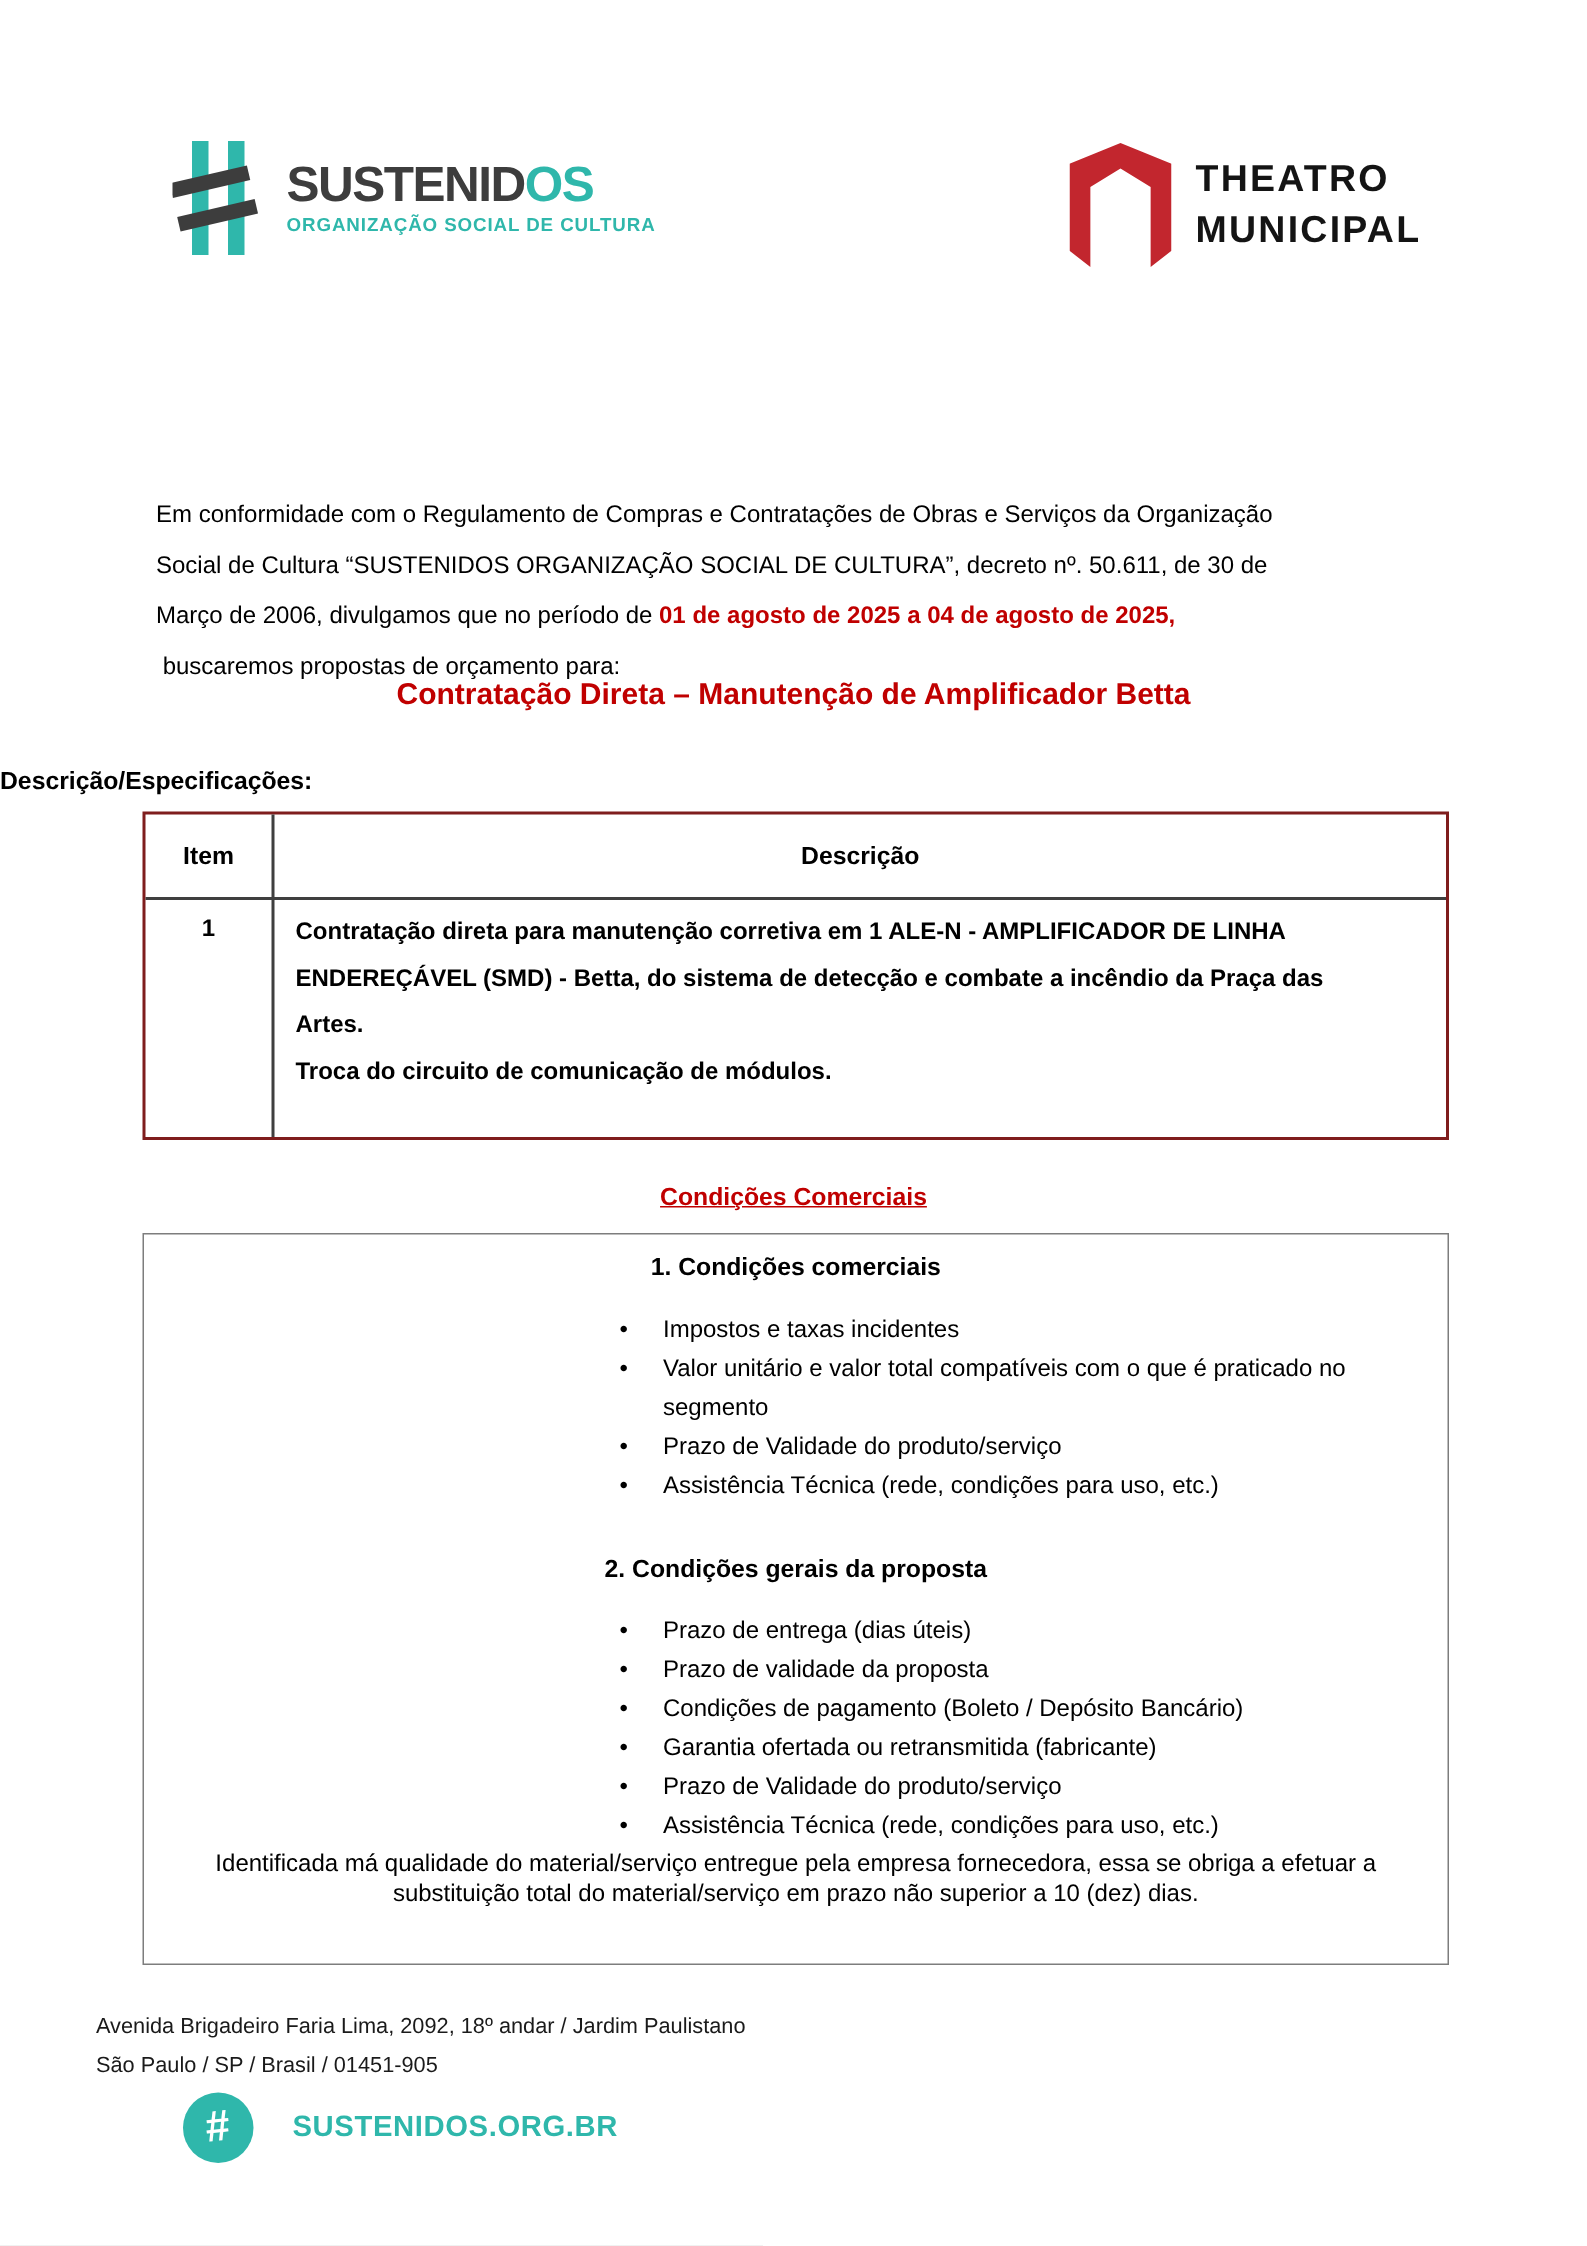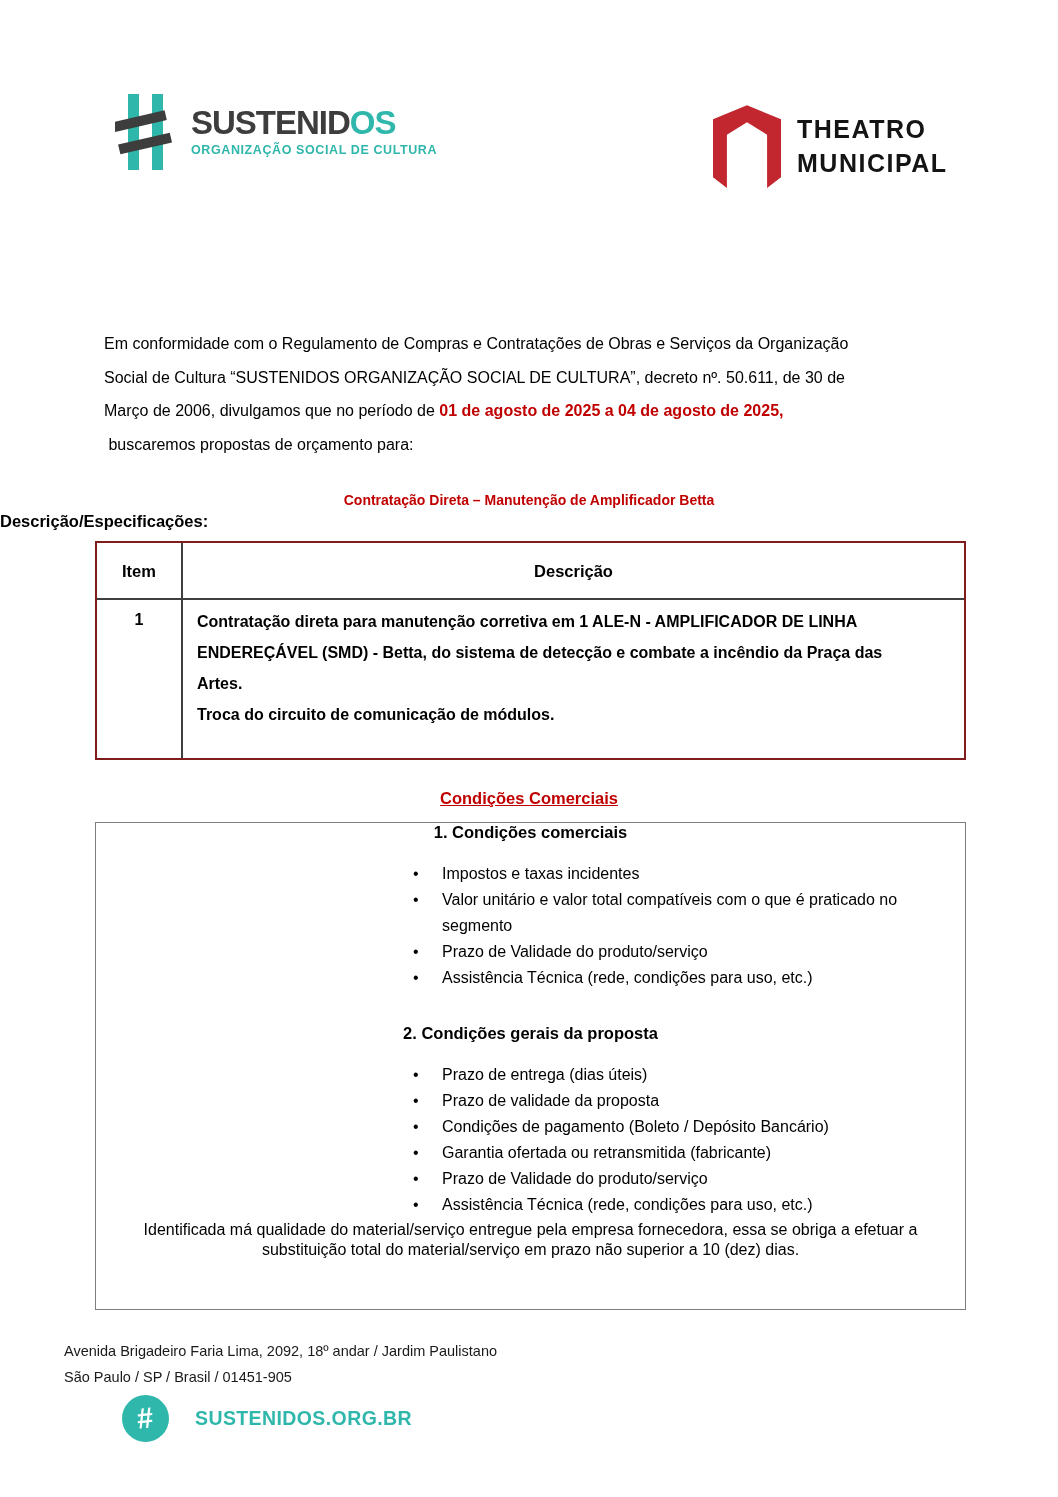--- a/index.html
+++ b/index.html
@@ -15,37 +15,37 @@
   }
 
   
   .logo-sustenidos { position:absolute; left:115px; top:92px; display:flex; align-items:flex-start; }
   .hash-icon { display:block; }
   .logo-sus-text { margin-left:14px; padding-top:14px; }
   .logo-sus-name { font-weight:bold; font-size:33px; letter-spacing:-1px; color:#3d3d3d; line-height:34px; }
   .logo-sus-name .accent { color:#2fb7ab; }
   .logo-sus-sub { margin-top:3px; font-weight:bold; font-size:12.5px; letter-spacing:.6px; color:#2fb7ab; }
 
-  .logo-theatro { position:absolute; left:713px; top:102px; display:flex; align-items:center; }
+  .logo-theatro { position:absolute; left:713px; top:92px; display:flex; align-items:center; }
   .arch-icon { display:block; }
   .logo-theatro-text { margin-left:16px; font-weight:bold; color:#141414; font-size:25px; letter-spacing:1.5px; line-height:34px; }
 
   
   .doc-title { position:absolute; top:241px; left:0; width:100%; text-align:center;
     font-weight:bold; font-size:17px; line-height:27px; }
   .doc-title div { text-decoration:underline; }
 
   
   .intro { position:absolute; top:327px; left:104px; width:860px; font-size:16px; line-height:33.5px; color:#000; }
   .intro .hl { color:#c00000; font-weight:bold; }
   .intro .lead-space { white-space:pre; }
 
   
-  .section-title { position:absolute; top:492px; left:0; width:100%; text-align:center;
-    color:#c00000; font-weight:bold; font-size:14px; }
+  .section-title { position:absolute; top:452px; left:0; width:100%; text-align:center;
+    color:#c00000; font-weight:bold; font-size:20px; }
   .spec-heading { position:absolute; top:512px; left:0; width:100%; 
     font-weight:bold; font-size:16.5px; }
 
   
   .spec-table { position:absolute; top:541px; left:95px; width:871px; border:2px solid #7f1d1d; }
   .spec-row { display:flex; }
   .spec-row.header { border-bottom:2px solid #3f3f3f; }
   .cell-item { width:86px; border-right:2px solid #3f3f3f; text-align:center; flex:none; }
   .cell-desc { flex:1; }
   .spec-row.header .cell-item, .spec-row.header .cell-desc {
@@ -53,21 +53,21 @@
   .spec-row.body .cell-item { font-weight:bold; font-size:16px; padding-top:11px; }
   .spec-row.body .cell-desc { padding:6px 14px 2px 14px; min-height:158px;font-weight:bold; }
   .desc-line { font-size:16px; line-height:31px; }
 
   
   .cond-heading { position:absolute; top:789px; left:0; width:100%; text-align:center;
     color:#c00000; font-weight:bold; font-size:16.5px; text-decoration:underline; }
   .cond-box { position:absolute; top:822px; left:95px; width:871px; height:488px;
     border:1.5px solid #7d7d7d; }
   .cond-sec-title { text-align:center; font-weight:bold; font-size:16.5px; }
-  .cond-sec-title.first { }
+  .cond-sec-title.first { margin-top:13px; }
   .cond-sec-title.second { margin-top:33px; }
   .bullet-list { margin:19px 20px 0 315px; }
   .bullet-list .bullet-item { position:relative; padding-left:31px; font-size:16px; line-height:26px; }
   .bullet-list .bullet-item::before { content:"•"; position:absolute; left:2px; top:0; font-size:16px; }
   .cond-note { margin:2px auto 0 auto; width:852px; text-align:center; font-size:16px; line-height:20px; }
 
   
   .footer-address { position:absolute; left:64px; top:1339px; font-size:14.5px; line-height:25.5px; color:#1a1a1a; }
   .footer-brand { position:absolute; left:122px; top:1395px; display:flex; align-items:center; }
   .badge { width:47px; height:47px; border-radius:50%; background:#2fb7ab; color:#ffffff;

